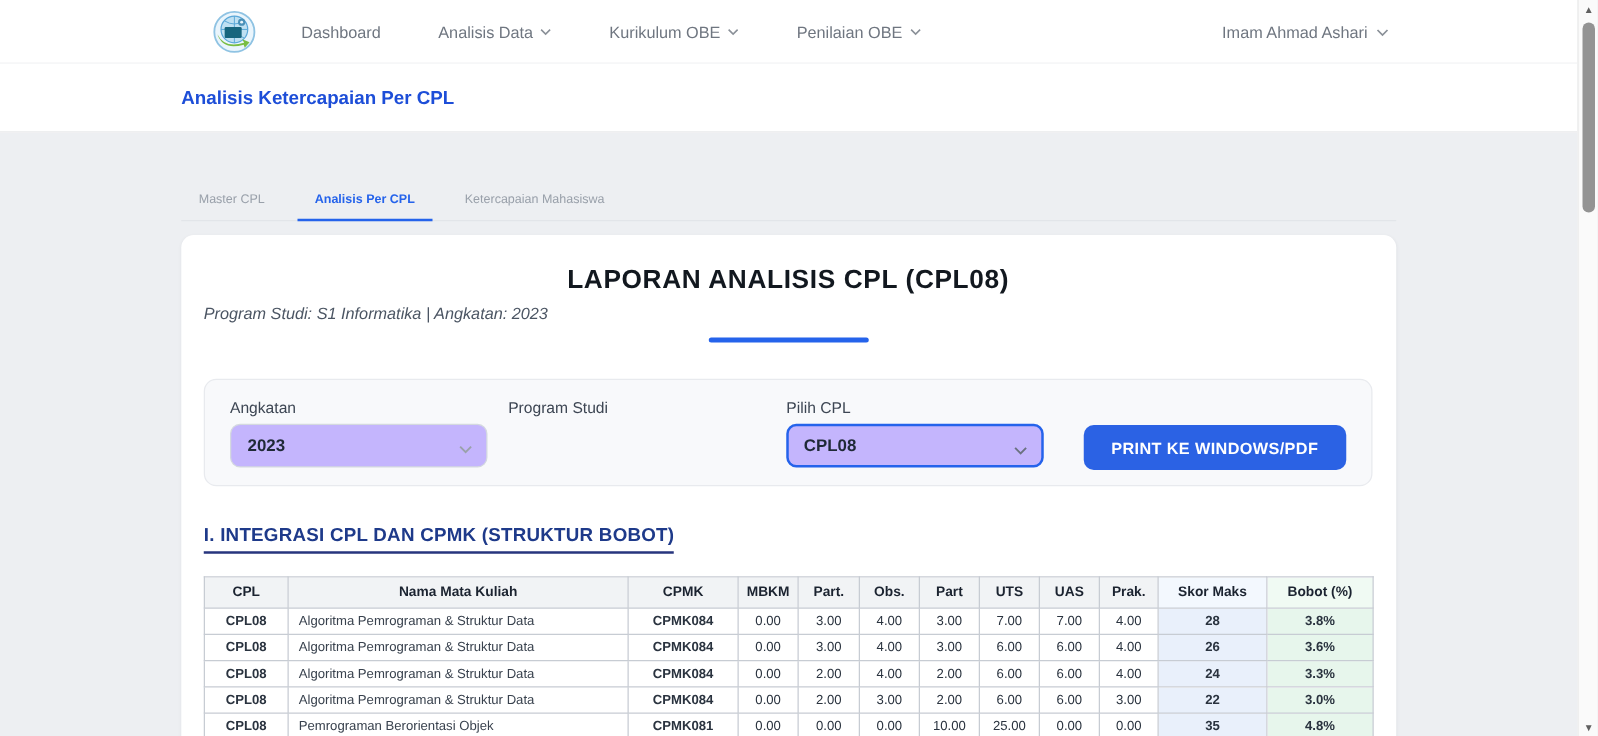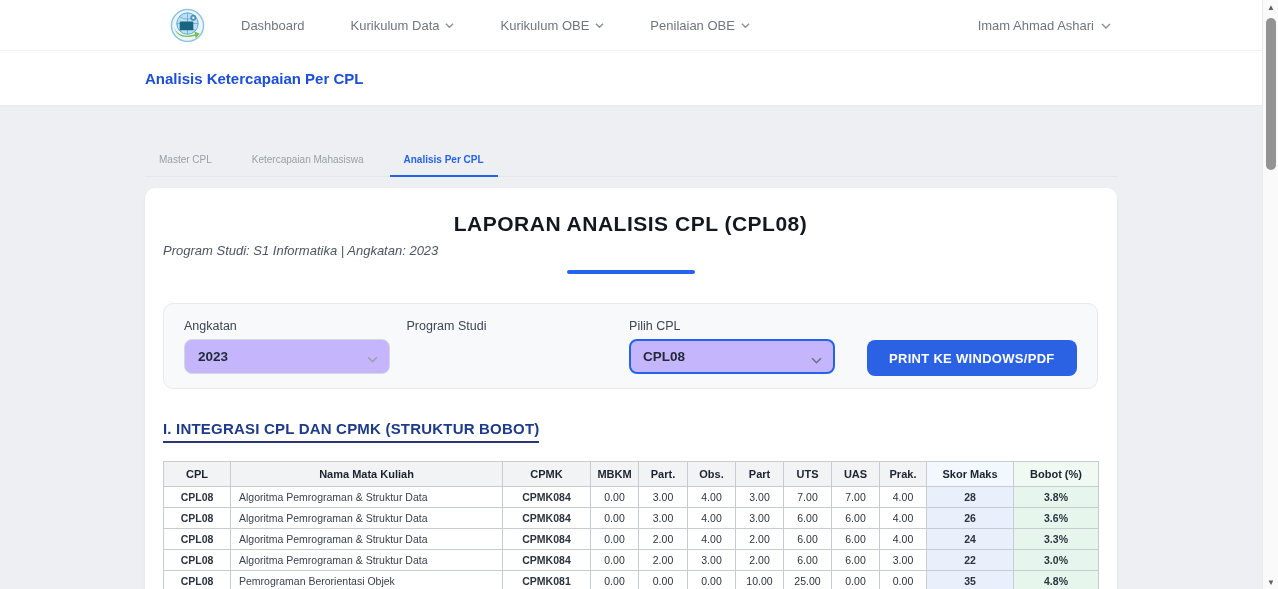--- a/index.html
+++ b/index.html
@@ -83,21 +83,21 @@
         <path d="M4 20 q6 12 22 7 l-1.5 -3 l6 2.5 l-4 4.5 l-0.8 -2.5 q-17 5 -21.7 -8.5 z" fill="#79bd43"></path>
         <circle cx="24" cy="10" r="3" fill="#4a90b8"></circle>
         <circle cx="24" cy="10" r="1.2" fill="#eaf5fc"></circle>
       </svg>
 
       <nav class="nav-items">
         <div class="nav-item">
           <span>Dashboard</span>
         </div>
         <div class="nav-item">
-          <span>Kurikulum Data</span>
+          <span>Analisis Data</span>
           <span class="chev">
               <svg width="9" height="9" viewBox="0 0 10 10">
                 <polyline points="1,3 5,7 9,3" fill="none" stroke="#8a9098" stroke-width="1.4"></polyline>
               </svg>
             </span>
         </div>
         <div class="nav-item">
           <span>Kurikulum OBE</span>
           <span class="chev">
               <svg width="9" height="9" viewBox="0 0 10 10">
@@ -126,22 +126,22 @@
     </header>
 
     <div class="title-band">
       <h1 class="page-title">Analisis Ketercapaian Per CPL</h1>
     </div>
 
     <div class="content">
 
       <div class="tabbar">
         <div class="tab">Master CPL</div>
+        <div class="tab active">Analisis Per CPL</div>
         <div class="tab">Ketercapaian Mahasiswa</div>
-        <div class="tab active">Analisis Per CPL</div>
       </div>
 
       <section class="card">
         <h2 class="report-title">LAPORAN ANALISIS CPL (CPL08)</h2>
         <div class="report-subtitle">Program Studi: S1 Informatika | Angkatan: 2023</div>
         <div class="report-divider"></div>
 
         <div class="filter-panel">
           <div class="fgroup">
             <div class="flabel">Angkatan</div>

